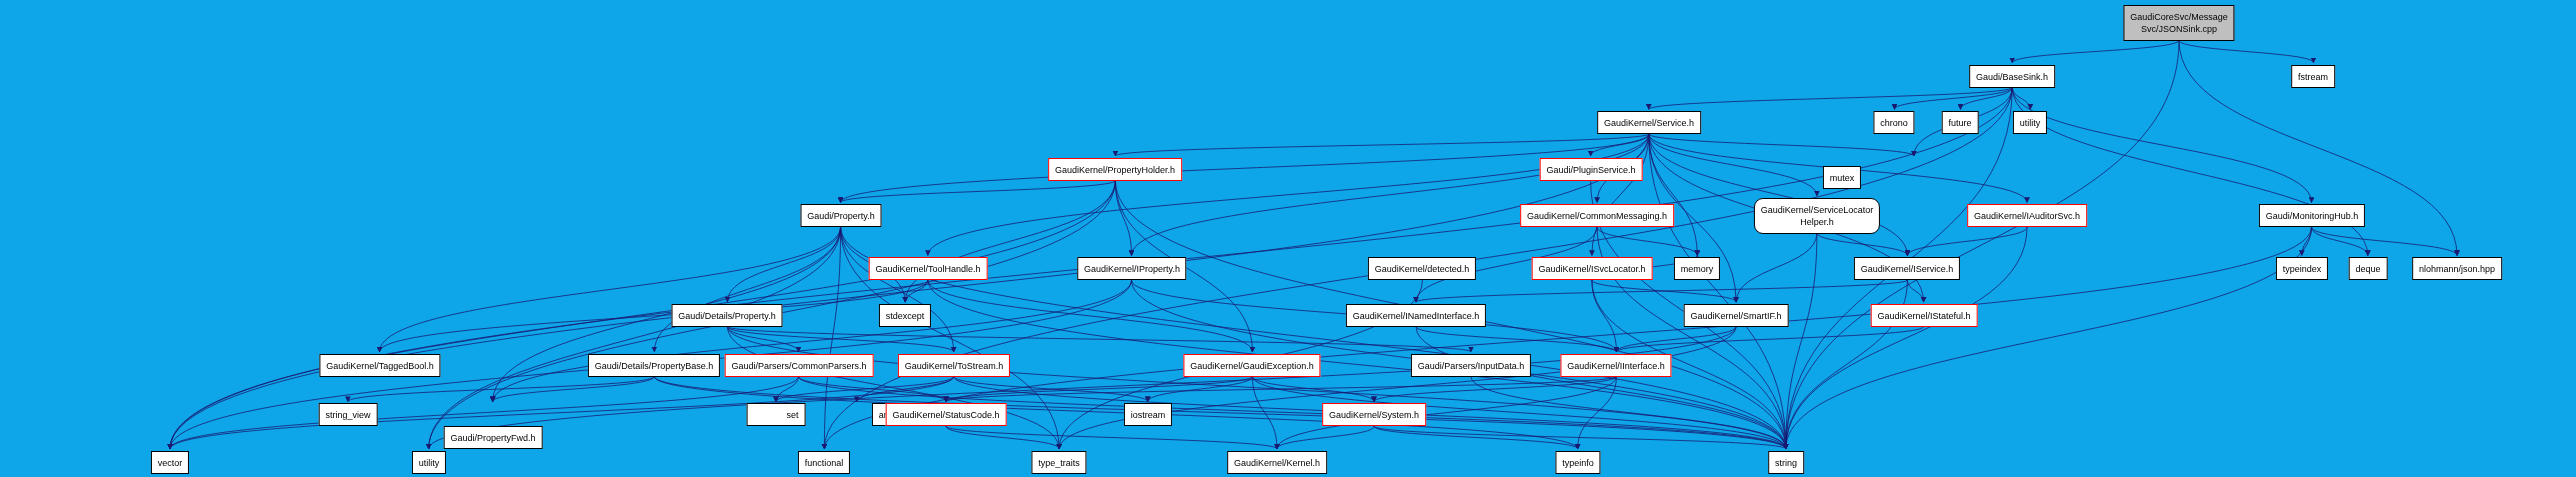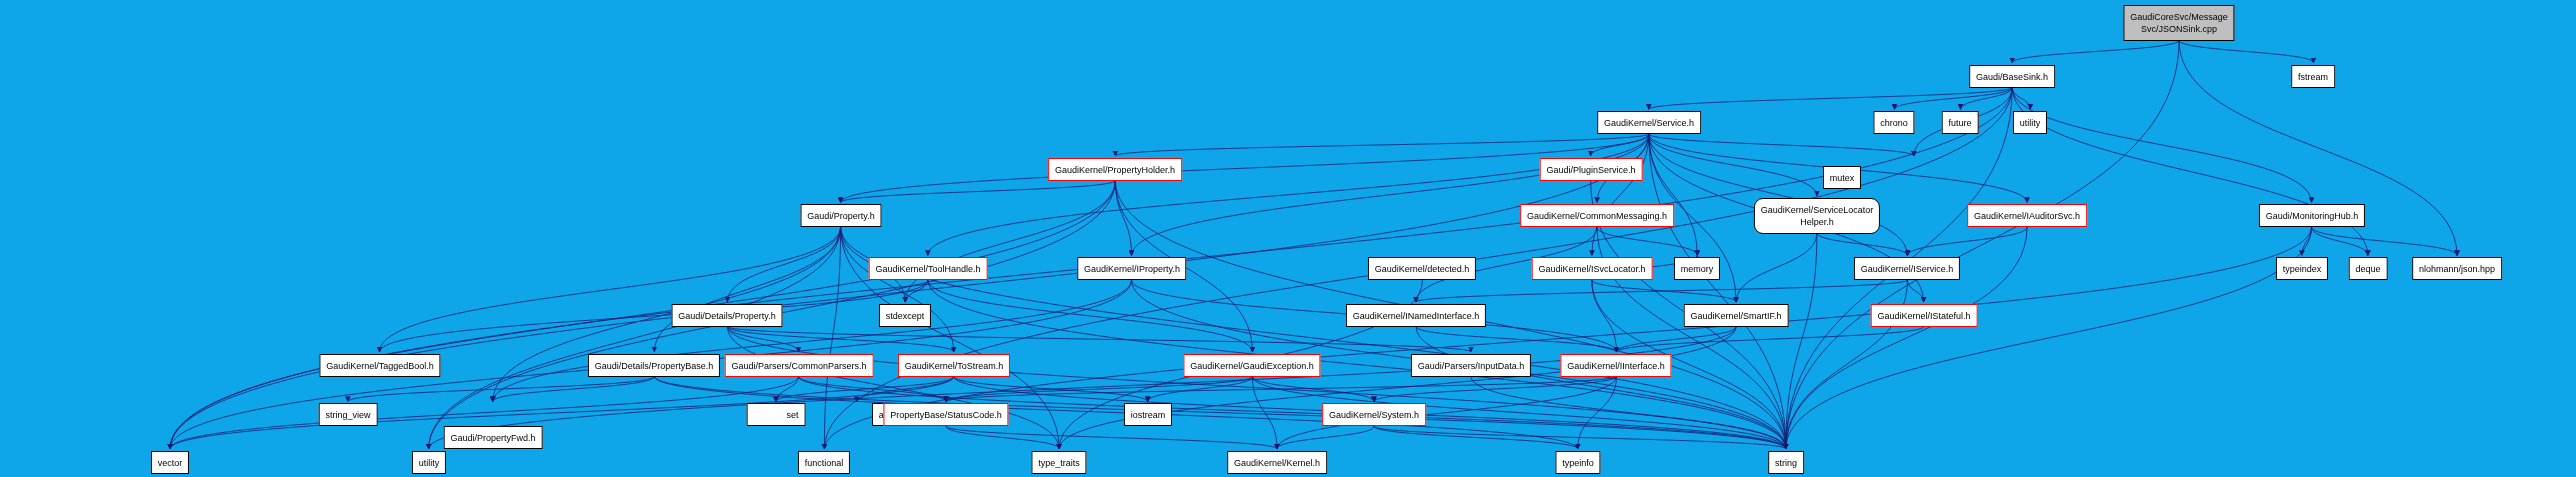--- a/index.html
+++ b/index.html
@@ -208,21 +208,21 @@
     <div class="node header" style="left: 654px; top: 354px;">Gaudi/Details/PropertyBase.h</div>
     <div class="node truncated" style="left: 799px; top: 354px;">Gaudi/Parsers/CommonParsers.h</div>
     <div class="node truncated" style="left: 954px; top: 354px;">GaudiKernel/ToStream.h</div>
     <div class="node truncated" style="left: 1252px; top: 354px;">GaudiKernel/GaudiException.h</div>
     <div class="node header" style="left: 1471px; top: 354px;">Gaudi/Parsers/InputData.h</div>
     <div class="node truncated" style="left: 1616px; top: 354px;">GaudiKernel/IInterface.h</div>
     <div class="node system" style="left: 348px; top: 403px;">string_view</div>
     <div class="node header" style="left: 493px; top: 426px;">Gaudi/PropertyFwd.h</div>
     <div class="node system" style="left: 776px; top: 403px; padding-left: 39px;">set</div>
     <div class="node system" style="left: 857px; top: 403px; margin-left: 32px;">array</div>
-    <div class="node truncated" style="left: 946px; top: 403px;">PropertyBase/StatusCode.h</div>
+    <div class="node truncated" style="left: 946px; top: 403px;">GaudiKernel/StatusCode.h</div>
     <div class="node system" style="left: 1148px; top: 403px;">iostream</div>
     <div class="node truncated" style="left: 1374px; top: 403px;">GaudiKernel/System.h</div>
     <div class="node system" style="left: 170px; top: 451px;">vector</div>
     <div class="node system" style="left: 429px; top: 451px;">utility</div>
     <div class="node system" style="left: 824px; top: 451px;">functional</div>
     <div class="node system" style="left: 1059px; top: 451px;">type_traits</div>
     <div class="node header" style="left: 1277px; top: 451px;">GaudiKernel/Kernel.h</div>
     <div class="node system" style="left: 1578px; top: 451px;">typeinfo</div>
     <div class="node system" style="left: 1786px; top: 451px;">string</div>
   </div>

